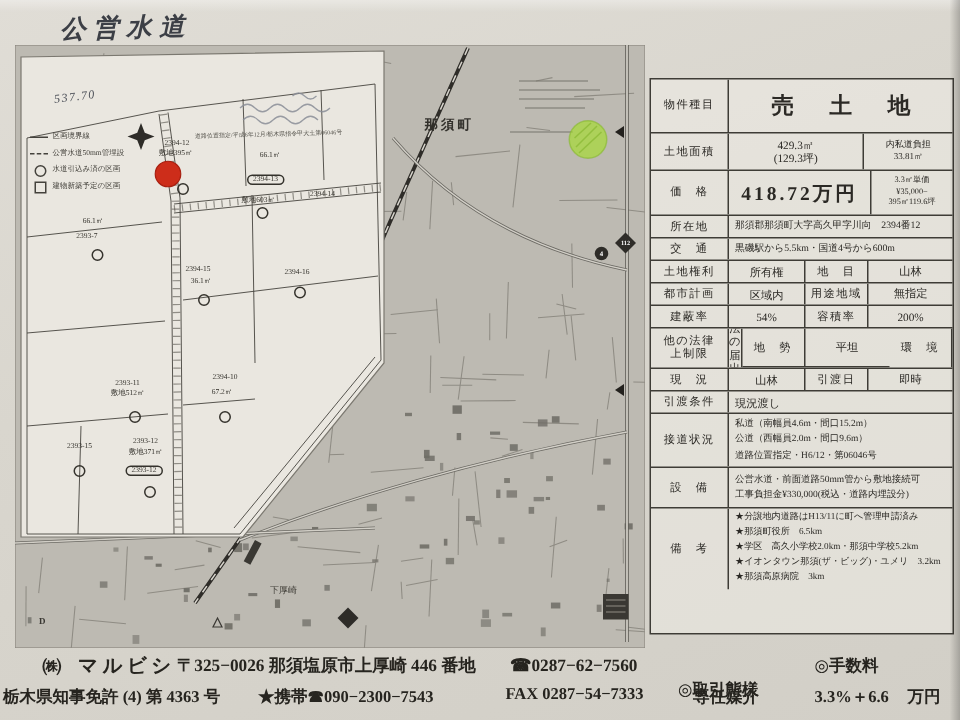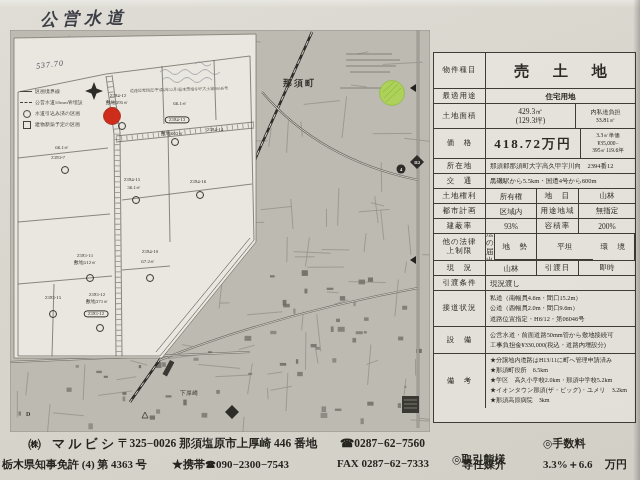--- a/index.html
+++ b/index.html
@@ -398,24 +398,20 @@
       </div>
   </div>
 
   <div class="ptable">
 
     <div class="tr" style="height:36px">
       <div class="tl">物件種目</div>
       <div class="tv big-type">売 土 地</div>
     </div>
 
-    <div class="tr" style="height:15px">
-      <div class="tl">最適用途</div>
-      <div class="tv" style="font-weight:bold">住宅用地</div>
-    </div>
 
 
     <div class="tr" style="height:25px">
       <div class="tl">土地面積</div>
       <div class="tv bdr stack" style="flex:0 0 90px">
         <span>429.3㎡</span>
         <span>(129.3坪)</span>
       </div>
       <div class="tv stack tiny" style="font-size:6px">
         <span>内私道負担</span>
@@ -452,21 +448,21 @@
 
     <div class="tr" style="height:15px">
       <div class="tl">都市計画</div>
       <div class="tv bdr">区域内</div>
       <div class="l2 bdr">用途地域</div>
       <div class="v2">無指定</div>
     </div>
 
     <div class="tr" style="height:15px">
       <div class="tl">建蔽率</div>
-      <div class="tv bdr">93%</div>
+      <div class="tv bdr">54%</div>
       <div class="l2 bdr">容積率</div>
       <div class="v2">200%</div>
     </div>
 
     <div class="tr" style="height:27px">
       <div class="tl">
         <span>他の法律</span>
         <span>上制限</span>
       </div>
       <div class="tv bdr stack">
@@ -530,19 +526,19 @@
   <div class="footer">
     <span class="f" style="left:28px;top:5px;font-size:13px">㈱</span>
     <span class="f" style="left:52px;top:5px;font-size:13px;letter-spacing:3px">マルビシ</span>
     <span class="f" style="left:118px;top:6px;font-size:11.5px">〒325−0026 那須塩原市上厚崎 446 番地</span>
     <span class="f" style="left:340px;top:6px;font-size:11.5px">☎0287−62−7560</span>
     <span class="f" style="left:452px;top:22px;font-size:11px">◎取引態様</span>
     <span class="f" style="left:543px;top:6px;font-size:11px">◎手数料</span>
 
     <span class="f" style="left:2px;top:27px;font-size:11px">栃木県知事免許 (4) 第 4363 号</span>
     <span class="f" style="left:172px;top:27px;font-size:11px">★携帯☎090−2300−7543</span>
-    <span class="f" style="left:337px;top:27px;font-size:11px">FAX 0287−62−7333</span>
+    <span class="f" style="left:337px;top:27px;font-size:11px">FAX 0287−54−7333</span>
     <span class="f" style="left:462px;top:27px;font-size:11px">専任媒介</span>
     <span class="f" style="left:543px;top:27px;font-size:11px">3.3%＋6.6</span>
     <span class="f" style="left:605px;top:27px;font-size:11px">万円</span>
   </div>
 
 </div>
 
 </body></html>

